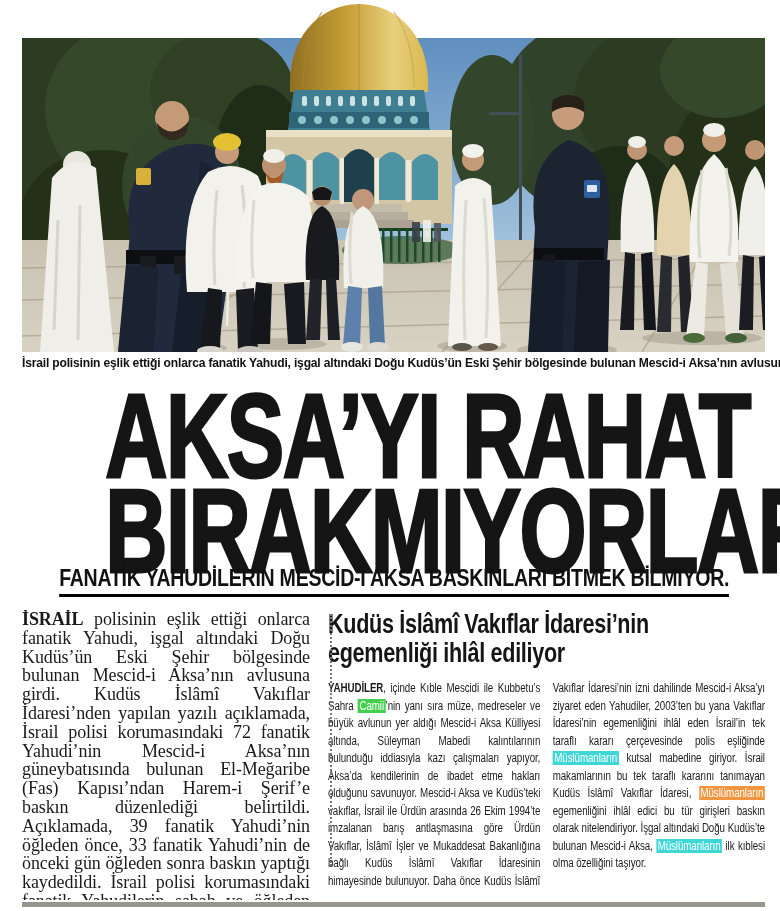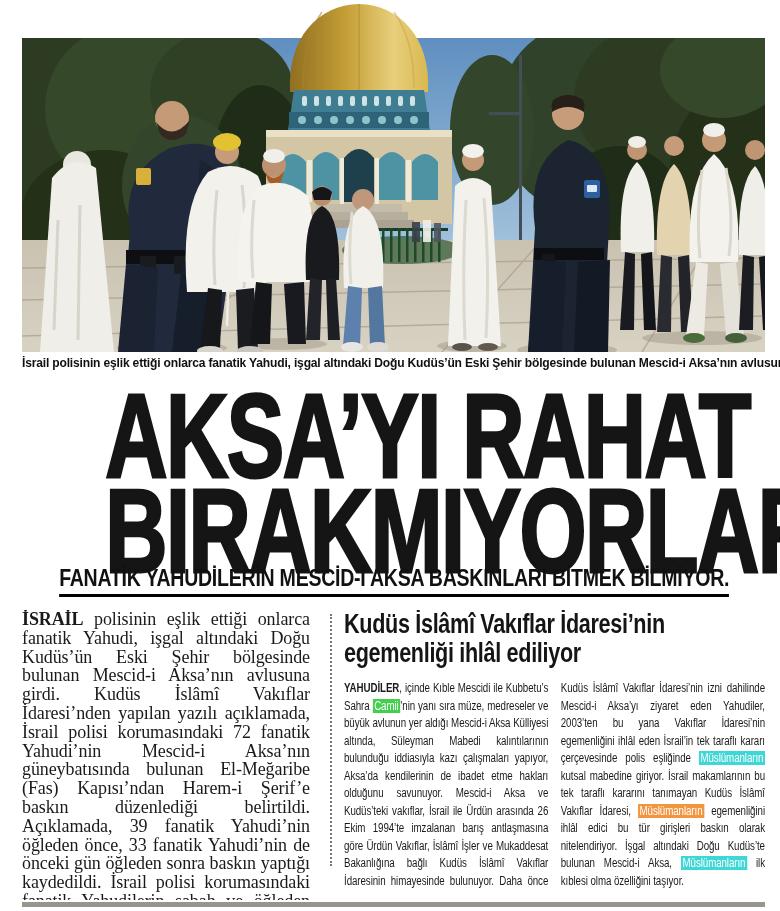--- a/index.html
+++ b/index.html
@@ -27,21 +27,21 @@
   .subhead-inner span{display:inline-block;font-size:23px;font-weight:bold;letter-spacing:-0.3px;
       border-bottom:3px solid #000;padding-bottom:2px;}
 
   
   .body-area{position:absolute;left:22px;top:610px;width:743px;height:290px;display:flex;overflow:hidden;}
   .left-col{width:288px;flex:none;font-family:"Liberation Serif",serif;
       font-size:18px;line-height:18.8px;text-align:justify;letter-spacing:-0.1px;color:#1a1a1a;}
   .left-col .lead{font-weight:bold;}
   .left-col .dateline{font-weight:bold;}
   .col-divider{position:absolute;left:330px;top:614px;height:252px;border-left:2px dotted #777;}
-  .right-col{margin-left:34px;flex:1;min-width:0;}
+  .right-col{margin-left:18px;flex:1;min-width:0;}
   .right-title{font-size:27px;line-height:29px;font-weight:bold;letter-spacing:-0.4px;color:#151515;
       transform:scaleX(0.8);transform-origin:0 0;width:125%;white-space:nowrap;}
   .right-body{margin-top:12px;transform:scaleX(0.78);transform-origin:0 0;width:128.2%;
       column-count:2;column-gap:16px;font-size:12.5px;line-height:17.5px;text-align:justify;
       letter-spacing:-0.1px;color:#1a1a1a;font-weight:500;}
   .seg-bold{font-weight:bold;}
   .hl-green{background:#44cf4f;color:#fff;padding:0 2px;}
   .hl-cyan{background:#3fd6d6;color:#fff;padding:0 2px;}
   .hl-orange{background:#f2953f;color:#fff;padding:0 2px;}
 

